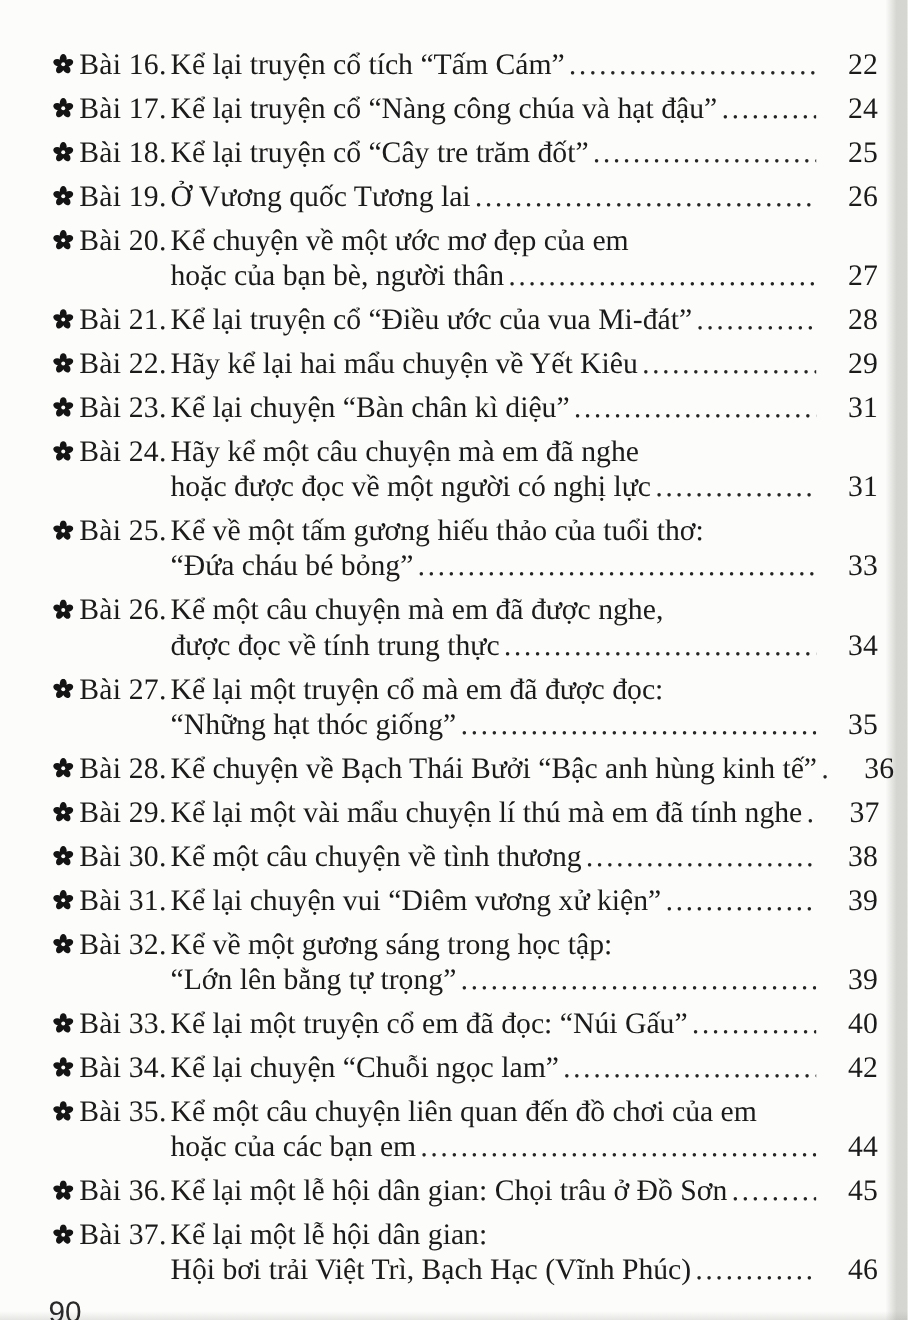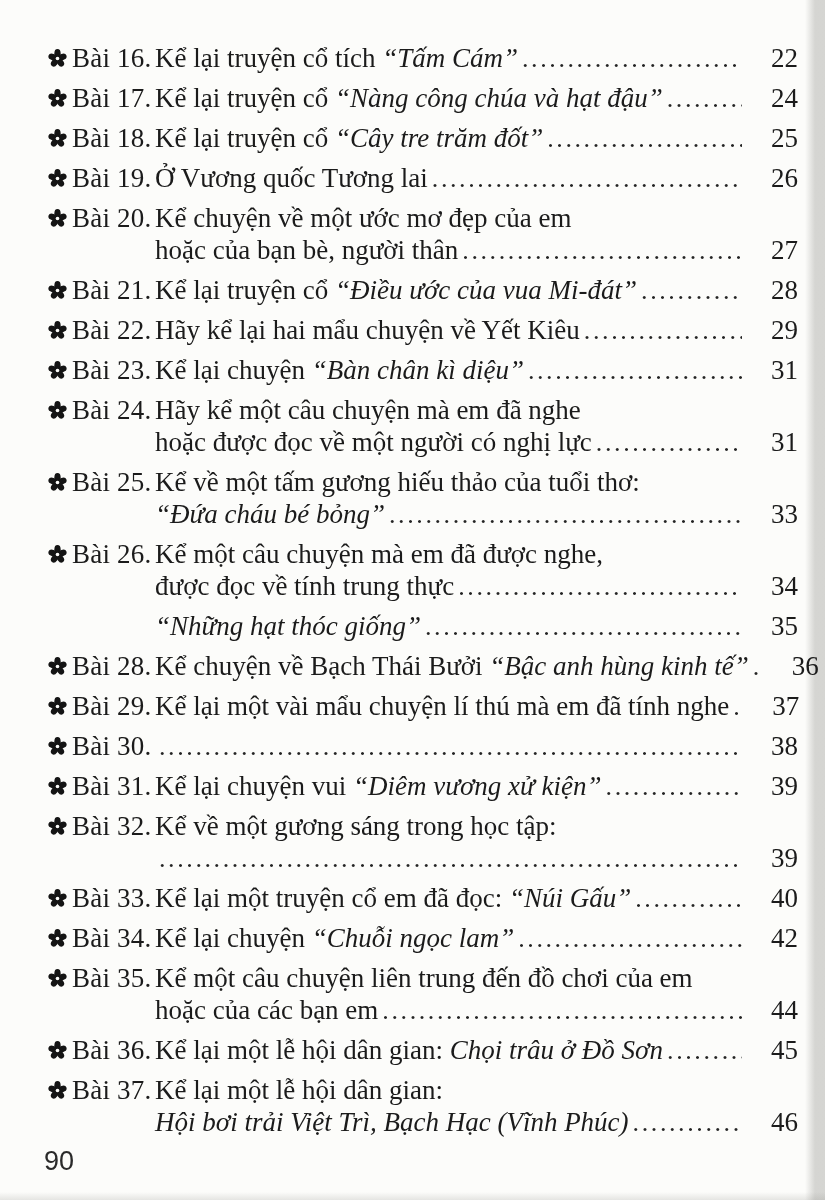--- a/index.html
+++ b/index.html
@@ -25,21 +25,21 @@
   }
   .line.cont { padding-left: 107px; }
   .bullet {
     flex: none; width: 24px;
     display: inline-block;
     transform: translateY(1px);
   }
   .bullet svg { display: inline-block; }
   .label { flex: none; width: 83px; font-weight: normal; letter-spacing: 0.2px; }
   .text { flex: none; }
-  .text .it { font-style: italic; }
+  .text .it { }
   .leader {
     flex: 1 1 auto;
     overflow: hidden;
     white-space: nowrap;
     min-width: 10px;
     margin: 0 1px 0 4px;
     color: #242424;
   }
   .leader::after {
     content: "..........................................................................................................................................";
@@ -264,20 +264,34 @@
           <span class="label">Bài 26.</span>
           <span class="text"><span>Kể một câu chuyện mà em đã được nghe,</span></span>
         </div>
         <div class="line cont">
           <span class="text"><span>được đọc về tính trung thực</span></span>
           <span class="leader"></span>
           <span class="pagenum">34</span>
         </div>
       </div>
       <div class="entry">
+        <div class="line">
+          <span class="bullet"><svg width="19" height="19" viewBox="-10 -10 20 20" aria-hidden="true">
+              <g fill="#141414">
+                <ellipse cx="0" cy="-5.4" rx="3.3" ry="4.5"></ellipse>
+                <ellipse cx="0" cy="-5.4" rx="3.3" ry="4.5" transform="rotate(72)"></ellipse>
+                <ellipse cx="0" cy="-5.4" rx="3.3" ry="4.5" transform="rotate(144)"></ellipse>
+                <ellipse cx="0" cy="-5.4" rx="3.3" ry="4.5" transform="rotate(216)"></ellipse>
+                <ellipse cx="0" cy="-5.4" rx="3.3" ry="4.5" transform="rotate(288)"></ellipse>
+              </g>
+              <circle r="1.9" fill="#fcfcfa"></circle>
+            </svg></span>
+          <span class="label">Bài 27.</span>
+          <span class="text"><span>Kể lại một truyện cổ mà em đã được đọc:</span></span>
+        </div>
         <div class="line cont">
           <span class="text"><span class="it">“Những hạt thóc giống”</span></span>
           <span class="leader"></span>
           <span class="pagenum">35</span>
         </div>
       </div>
       <div class="entry">
         <div class="line">
           <span class="bullet"><svg width="19" height="19" viewBox="-10 -10 20 20" aria-hidden="true">
               <g fill="#141414">
@@ -319,20 +333,21 @@
               <g fill="#141414">
                 <ellipse cx="0" cy="-5.4" rx="3.3" ry="4.5"></ellipse>
                 <ellipse cx="0" cy="-5.4" rx="3.3" ry="4.5" transform="rotate(72)"></ellipse>
                 <ellipse cx="0" cy="-5.4" rx="3.3" ry="4.5" transform="rotate(144)"></ellipse>
                 <ellipse cx="0" cy="-5.4" rx="3.3" ry="4.5" transform="rotate(216)"></ellipse>
                 <ellipse cx="0" cy="-5.4" rx="3.3" ry="4.5" transform="rotate(288)"></ellipse>
               </g>
               <circle r="1.9" fill="#fcfcfa"></circle>
             </svg></span>
           <span class="label">Bài 30.</span>
+          <span class="text"><span>Kể một câu chuyện về tình thương</span></span>
           <span class="leader"></span>
           <span class="pagenum">38</span>
         </div>
       </div>
       <div class="entry">
         <div class="line">
           <span class="bullet"><svg width="19" height="19" viewBox="-10 -10 20 20" aria-hidden="true">
               <g fill="#141414">
                 <ellipse cx="0" cy="-5.4" rx="3.3" ry="4.5"></ellipse>
                 <ellipse cx="0" cy="-5.4" rx="3.3" ry="4.5" transform="rotate(72)"></ellipse>
@@ -357,20 +372,21 @@
                 <ellipse cx="0" cy="-5.4" rx="3.3" ry="4.5" transform="rotate(144)"></ellipse>
                 <ellipse cx="0" cy="-5.4" rx="3.3" ry="4.5" transform="rotate(216)"></ellipse>
                 <ellipse cx="0" cy="-5.4" rx="3.3" ry="4.5" transform="rotate(288)"></ellipse>
               </g>
               <circle r="1.9" fill="#fcfcfa"></circle>
             </svg></span>
           <span class="label">Bài 32.</span>
           <span class="text"><span>Kể về một gương sáng trong học tập:</span></span>
         </div>
         <div class="line cont">
+          <span class="text"><span class="it">“Lớn lên bằng tự trọng”</span></span>
           <span class="leader"></span>
           <span class="pagenum">39</span>
         </div>
       </div>
       <div class="entry">
         <div class="line">
           <span class="bullet"><svg width="19" height="19" viewBox="-10 -10 20 20" aria-hidden="true">
               <g fill="#141414">
                 <ellipse cx="0" cy="-5.4" rx="3.3" ry="4.5"></ellipse>
                 <ellipse cx="0" cy="-5.4" rx="3.3" ry="4.5" transform="rotate(72)"></ellipse>
@@ -410,21 +426,21 @@
               <g fill="#141414">
                 <ellipse cx="0" cy="-5.4" rx="3.3" ry="4.5"></ellipse>
                 <ellipse cx="0" cy="-5.4" rx="3.3" ry="4.5" transform="rotate(72)"></ellipse>
                 <ellipse cx="0" cy="-5.4" rx="3.3" ry="4.5" transform="rotate(144)"></ellipse>
                 <ellipse cx="0" cy="-5.4" rx="3.3" ry="4.5" transform="rotate(216)"></ellipse>
                 <ellipse cx="0" cy="-5.4" rx="3.3" ry="4.5" transform="rotate(288)"></ellipse>
               </g>
               <circle r="1.9" fill="#fcfcfa"></circle>
             </svg></span>
           <span class="label">Bài 35.</span>
-          <span class="text"><span>Kể một câu chuyện liên trung đến đồ chơi của em</span></span>
+          <span class="text"><span>Kể một câu chuyện liên quan đến đồ chơi của em</span></span>
         </div>
         <div class="line cont">
           <span class="text"><span>hoặc của các bạn em</span></span>
           <span class="leader"></span>
           <span class="pagenum">44</span>
         </div>
       </div>
       <div class="entry">
         <div class="line">
           <span class="bullet"><svg width="19" height="19" viewBox="-10 -10 20 20" aria-hidden="true">

